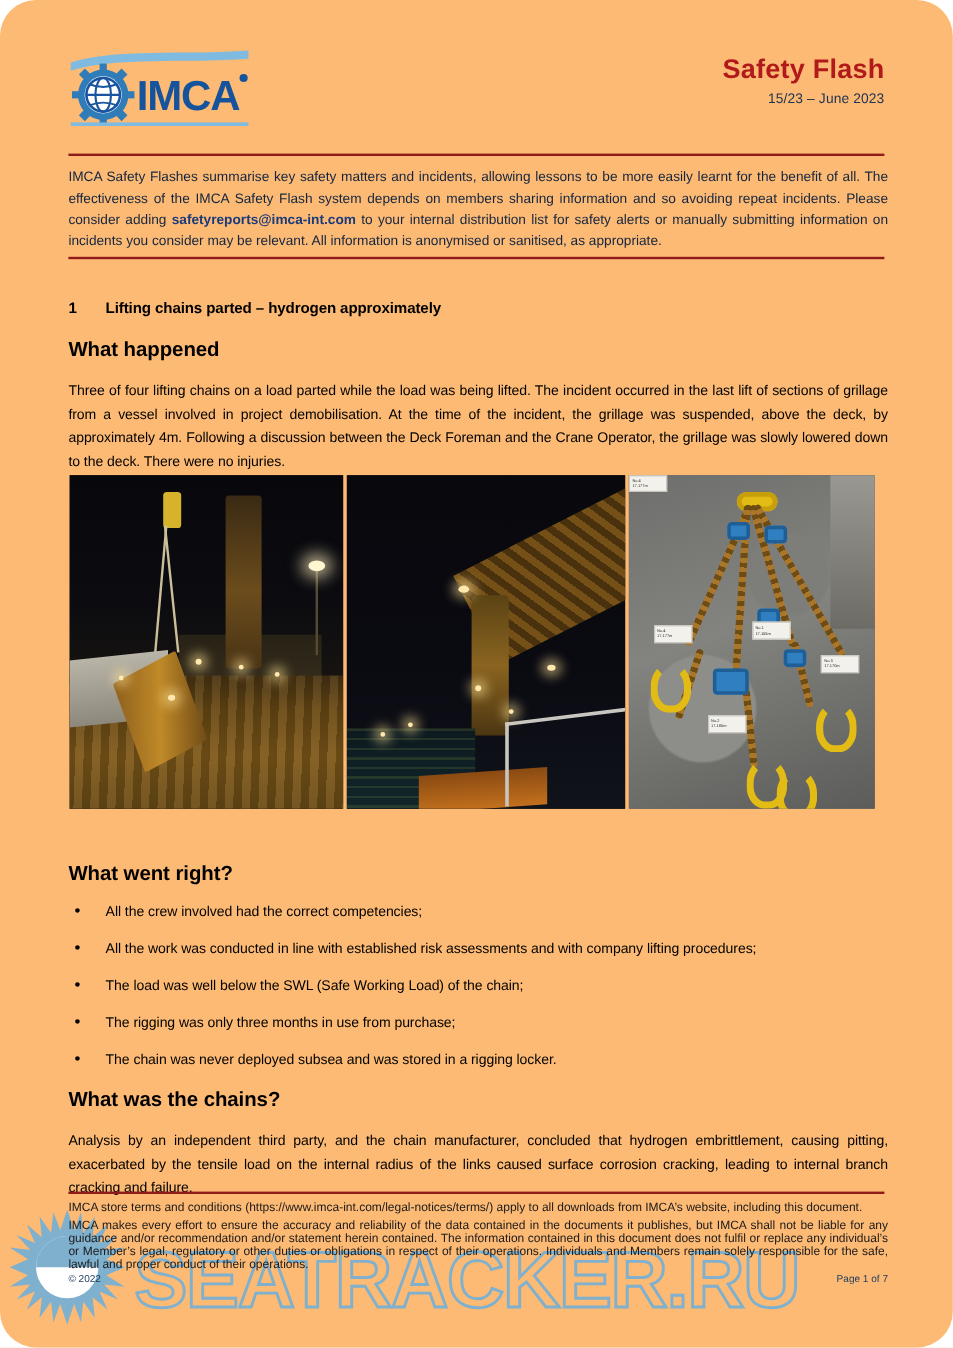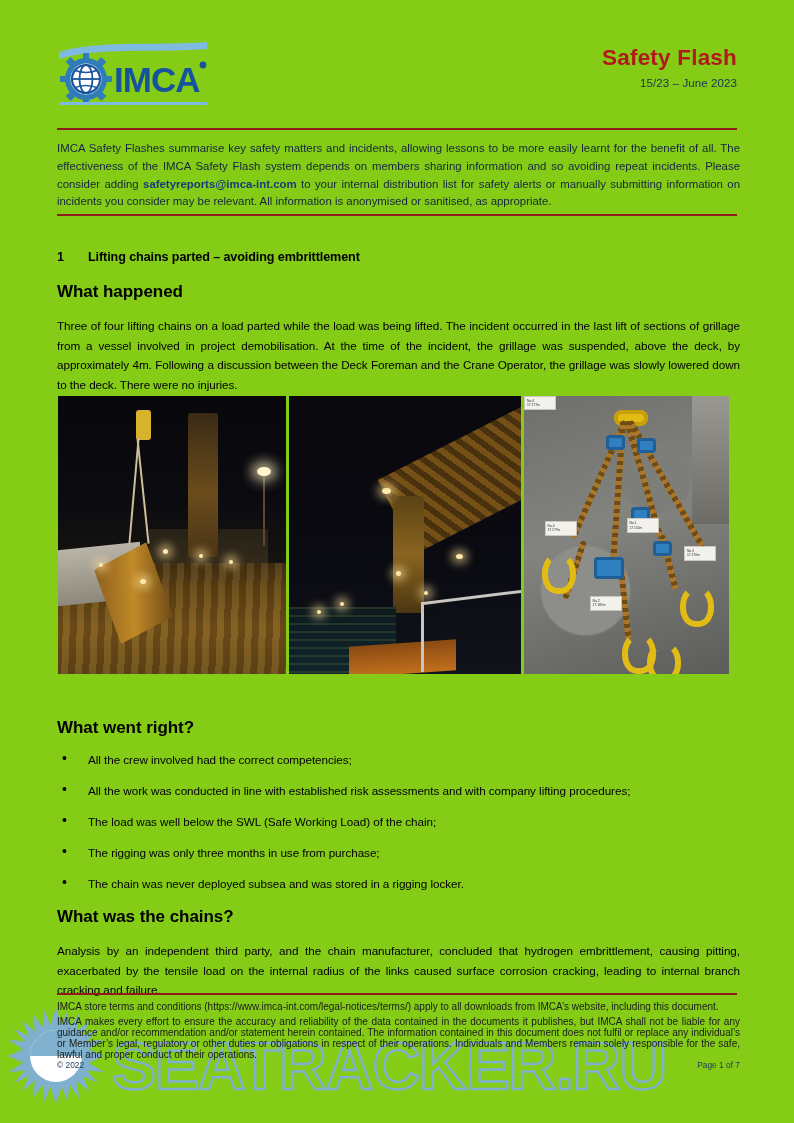--- a/index.html
+++ b/index.html
@@ -11,21 +11,22 @@
     width: 794px;
     height: 1123px;
     position: relative;
     font-family: "Liberation Sans", sans-serif;
     color: #000;
     overflow: hidden;
   }
   .page {
     position: absolute;
     inset: 0;
-    background: #84cc16;
+    background: #fdba74;
+    border-radius: 30px;
   }
 
   
   .header {
     position: absolute;
     left: 57px;
     top: 36px;
     width: 680px;
     height: 82px;
     display: flex;
@@ -398,21 +399,21 @@
 
   <div class="intro">
     <span>IMCA Safety Flashes summarise key safety matters and incidents, allowing lessons to be more easily learnt for the benefit of all. The effectiveness of the IMCA Safety Flash system depends on members sharing information and so avoiding repeat incidents. Please consider adding </span><a class="mail" href="#">safetyreports@imca-int.com</a><span> to your internal distribution list for safety alerts or manually submitting information on incidents you consider may be relevant.  All information is anonymised or sanitised, as appropriate.</span>
   </div>
 
   <div class="rule rule-intro-bottom"></div>
 
   <div class="body-area">
     <h2 class="sec-head">
       <span class="num">1</span>
-      <span>Lifting chains parted – avoiding embrittlement</span>
+      <span>Lifting chains parted – hydrogen approximately</span>
     </h2>
     <h3 class="sub-head">What happened</h3>
     <p class="para">Three of four lifting chains on a load parted while the load was being lifted. The incident occurred in the last lift of sections of grillage from a vessel involved in project demobilisation. At the time of the incident, the grillage was suspended, above the deck, by approximately 4m. Following a discussion between the Deck Foreman and the Crane Operator, the grillage was slowly lowered down to the deck. There were no injuries.</p>
   </div>
 
   <div class="img-strip">
 
     <div class="photo p1">
       <div class="sky1"></div>
       <div class="shipmass"></div>

